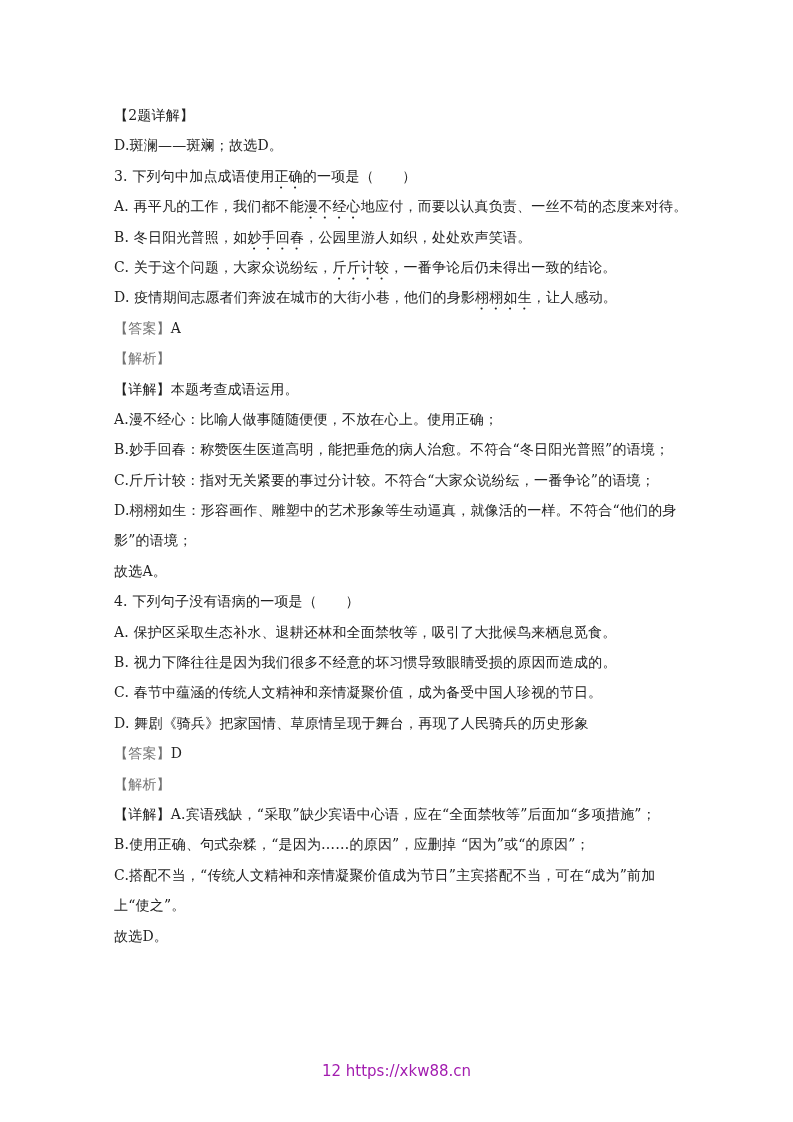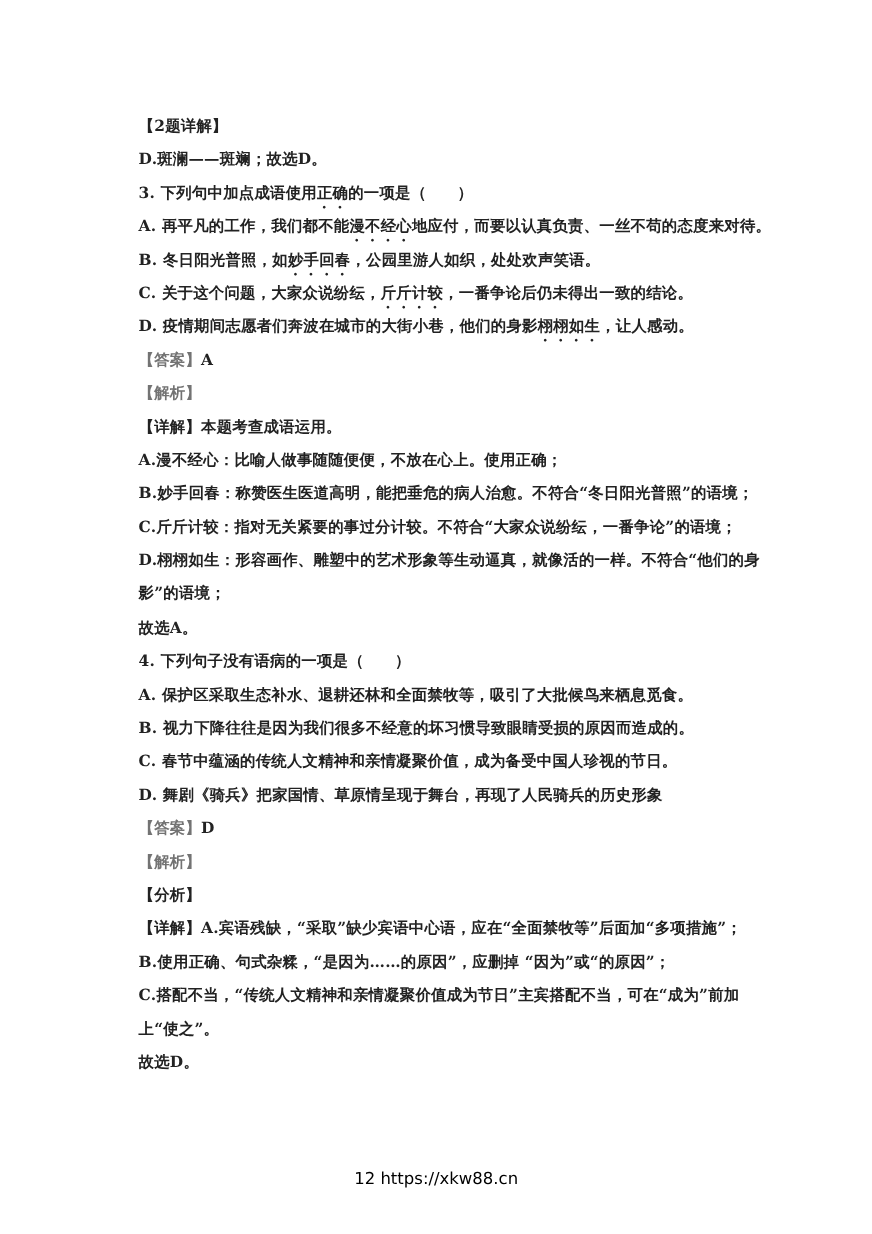--- a/index.html
+++ b/index.html
@@ -10,24 +10,23 @@
     body {
       width: 793px;
       height: 1122px;
       position: relative;
       overflow: hidden;
       font-family: "DejaVu Serif", "Liberation Serif", serif;
       color: #222222;
     }
     .page {
       position: absolute;
-      left: 126px;
+      left: 114px;
       top: 100px;
       width: 570px;
-      font-weight: bold;
     }
     .line {
       font-size: 14px;
       line-height: 30.4px;
       height: 30.4px;
       white-space: nowrap;
       letter-spacing: 0.2px;
     }
     .tag-blue {
       color: #737373;
@@ -40,21 +39,21 @@
       -webkit-text-emphasis-position: under right;
     }
     .footer {
       position: absolute;
       top: 1062px;
       left: 0;
       width: 793px;
       text-align: center;
       font-family: "DejaVu Sans", "Liberation Sans", sans-serif;
       font-size: 15px;
-      color: #000000;
+      color: #a21caf;
     }
   </style>
 </head>
 <body>
 
 <div class="page">
 
   <div class="line">【2题详解】</div>
   <div class="line">D.斑澜——斑斓；故选D。</div>
 
@@ -89,21 +88,20 @@
 
   <div class="line">4. 下列句子没有语病的一项是（　　）</div>
   <div class="line">A. 保护区采取生态补水、退耕还林和全面禁牧等，吸引了大批候鸟来栖息觅食。</div>
   <div class="line">B. 视力下降往往是因为我们很多不经意的坏习惯导致眼睛受损的原因而造成的。</div>
   <div class="line">C. 春节中蕴涵的传统人文精神和亲情凝聚价值，成为备受中国人珍视的节日。</div>
   <div class="line">D. 舞剧《骑兵》把家国情、草原情呈现于舞台，再现了人民骑兵的历史形象</div>
   <div class="line">
     <span class="tag-blue">【答案】</span><span>D</span>
   </div>
   <div class="line tag-blue">【解析】</div>
-  <div class="line">【分析】</div>
   <div class="line">
     <span>【详解】</span><span>A.宾语残缺，“采取”缺少宾语中心语，应在“全面禁牧等”后面加“多项措施”；</span>
   </div>
   <div class="line">B.使用正确、句式杂糅，“是因为……的原因”，应删掉 “因为”或“的原因”；</div>
   <div class="line">C.搭配不当，“传统人文精神和亲情凝聚价值成为节日”主宾搭配不当，可在“成为”前加</div>
   <div class="line">上“使之”。</div>
   <div class="line">故选D。</div>
 </div>
 
 <div class="footer">

